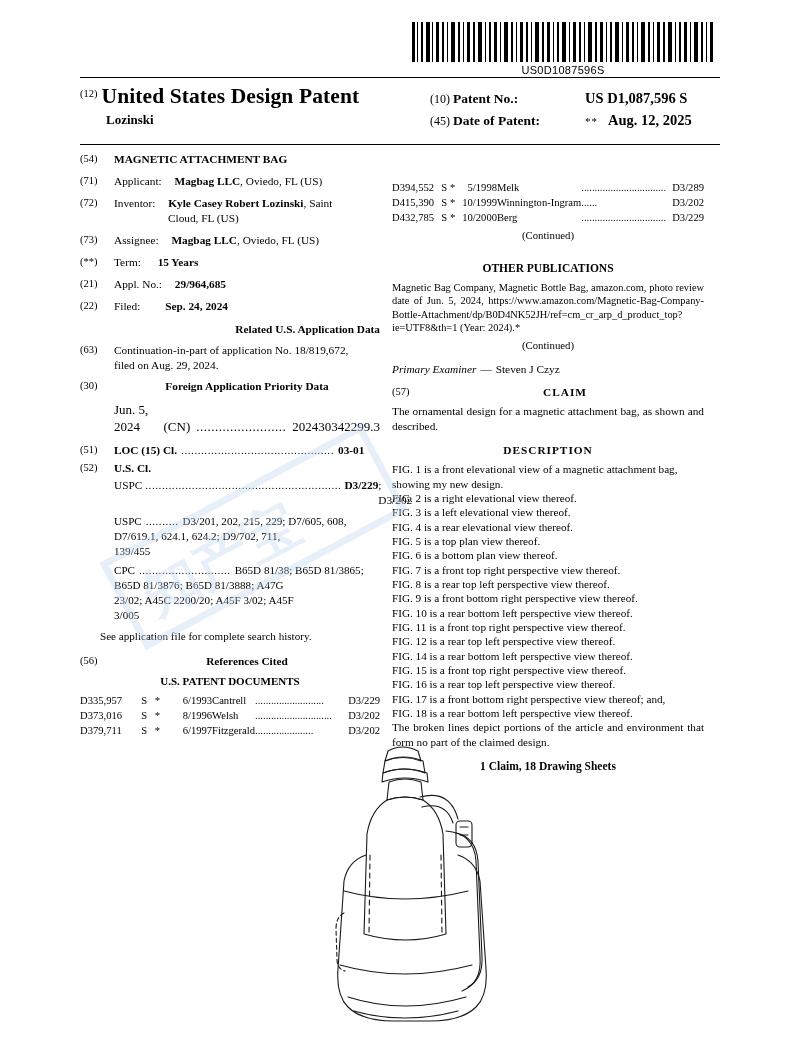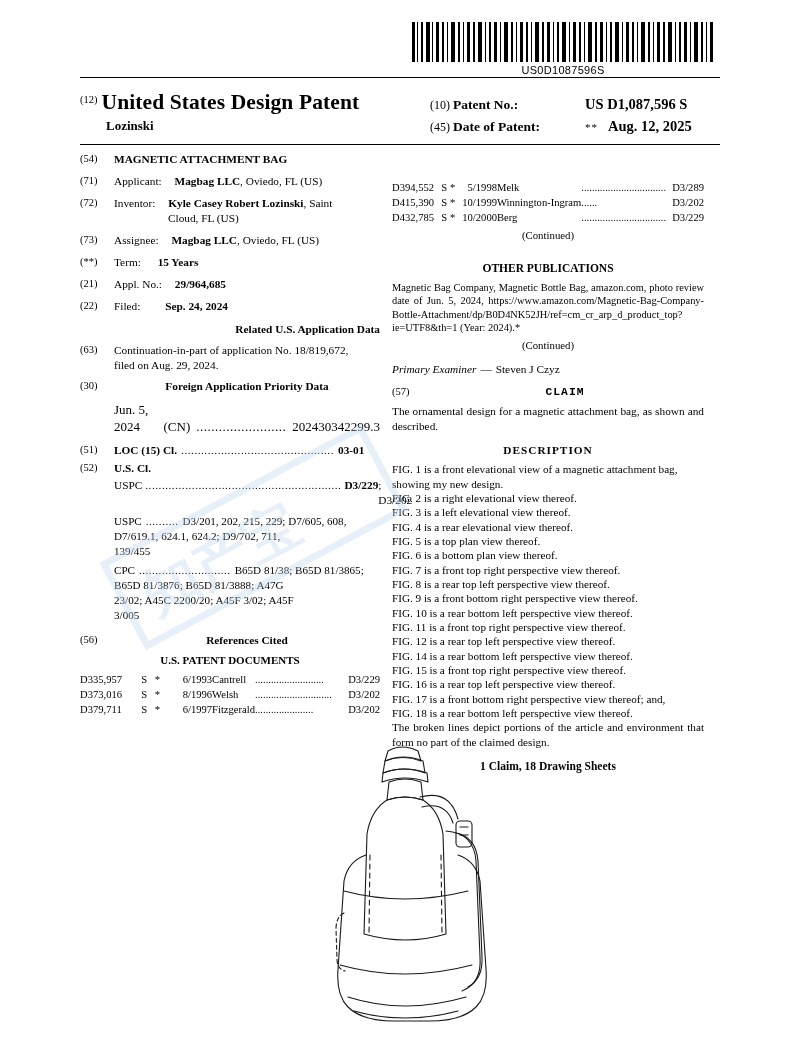--- a/index.html
+++ b/index.html
@@ -42,21 +42,20 @@
     letter-spacing: 0.3px;
     margin-top: 2px;
   }
 
   
   .header {
     position: absolute;
     left: 80px;
     top: 84px;
     width: 640px;
-    margin-top: 6px;
   }
   .hdr-row {
     display: flex;
     align-items: baseline;
   }
   .hdr-left {
     width: 350px;
   }
   .num-tag {
     font-size: 10.5px;
@@ -182,21 +181,21 @@
     font-size: 11.3px;
     margin-top: 10px;
     border-top: 0;
   }
   .examiner i { font-style: italic; }
   .claim-head {
     display: flex;
     margin-top: 8px;
   }
   .claim-head .code { width: 34px; flex: 0 0 34px; font-size: 10.5px;}
-  .claim-head .ttl { flex: 1; text-align: center; font-weight: bold; letter-spacing: 1px; font-family: Liberation Mono, monospace;}
+  .claim-head .ttl { flex: 1; text-align: center; font-weight: bold; letter-spacing: 1px;}
   .claim-body {
     font-size: 11.3px;
     text-align: justify;
     margin-top: 4px;
   }
   .desc-head {
     text-align: center;
     font-weight: bold;
     letter-spacing: 1px;
     margin: 9px 0 4px 0;
@@ -448,20 +447,21 @@
     <div class="ind classification" style="margin-top:4px">
       <div style="display:flex">
         <span>CPC</span>
         <span class="dots" style="margin:0 4px">............................</span>
         <span>B65D 81/38; B65D 81/3865;</span>
       </div>
       <div class="right-al">B65D 81/3876; B65D 81/3888; A47G</div>
       <div class="right-al">23/02; A45C 2200/20; A45F 3/02; A45F</div>
       <div class="right-al">3/005</div>
     </div>
+    <div style="margin:6px 0 0 20px;font-size:11.1px">See application file for complete search history.</div>
 
     <div class="fld" style="margin-top:10px;margin-bottom:2px">
       <div class="code">(56)</div>
       <div class="body b center">References Cited</div>
     </div>
 
     <div class="sub-head">U.S. PATENT DOCUMENTS</div>
 
     <table class="ref-table">
       <tbody>

